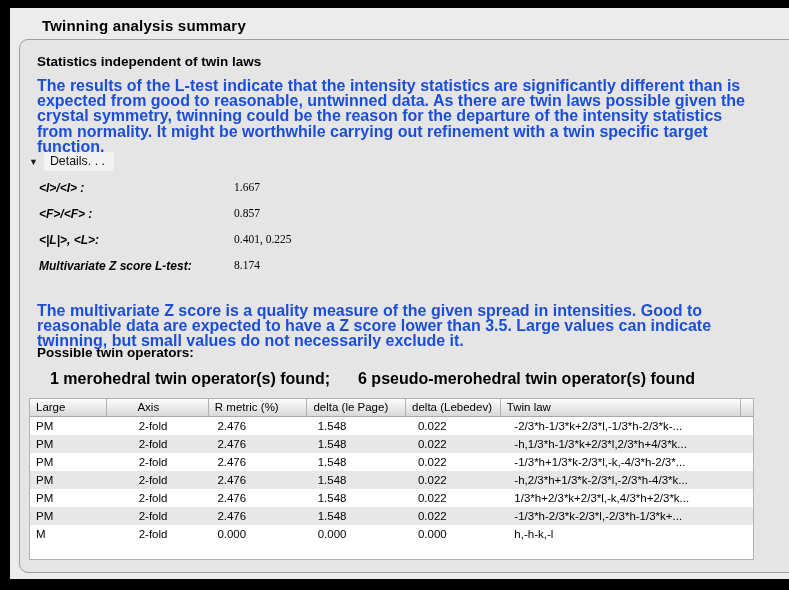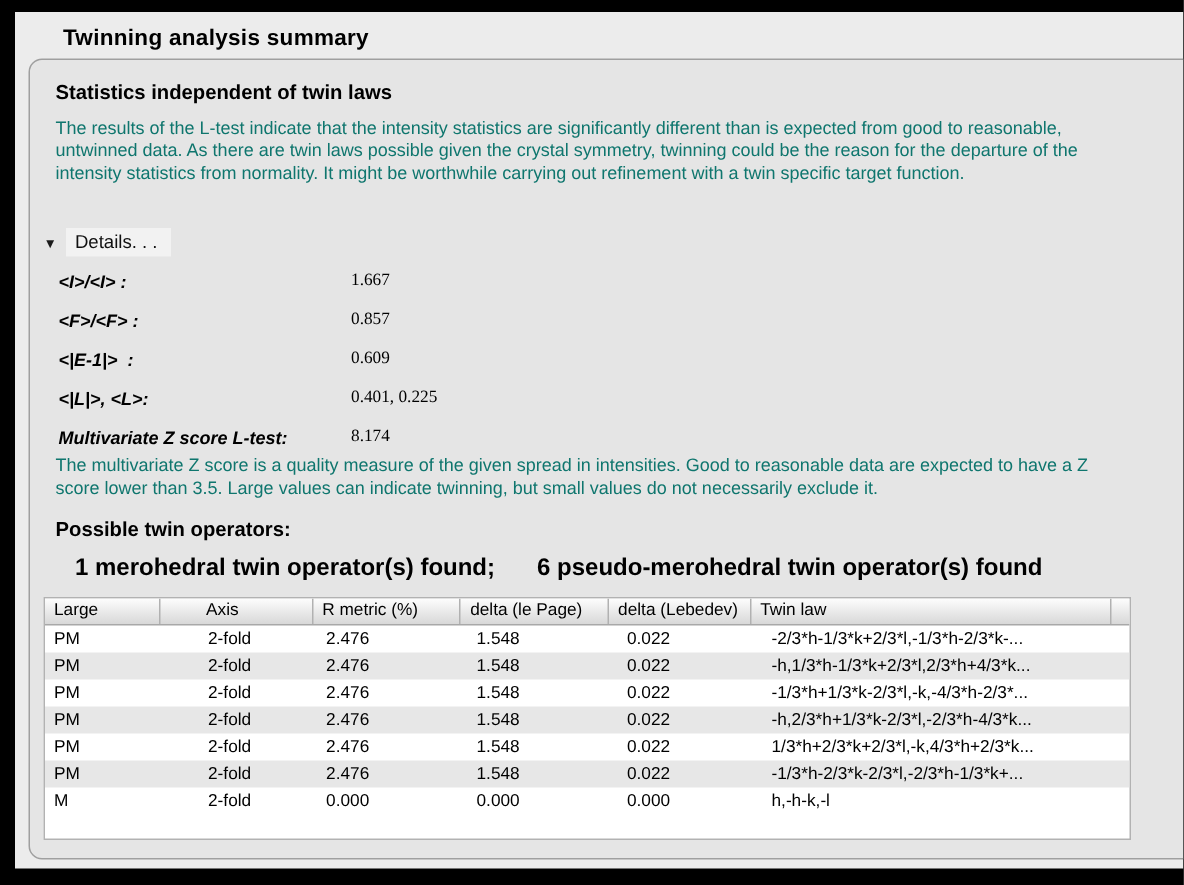--- a/index.html
+++ b/index.html
@@ -3,21 +3,21 @@
 <meta charset="utf-8">
 <style>
   html,body{margin:0;padding:0;background:#000;}
   .screen{position:relative;width:789px;height:590px;background:#000;overflow:hidden;
           font-family:"Liberation Sans",sans-serif;color:#111;}
   .dialog{position:absolute;left:10px;top:8px;right:0;bottom:11px;background:#ececec;overflow:hidden;}
   .window-title{position:absolute;left:32px;top:9px;font-size:15px;font-weight:bold;color:#000;letter-spacing:.2px;}
   .panel{position:absolute;left:9px;top:31px;right:-3px;bottom:6px;background:#e5e5e5;
          border:1px solid #9f9f9f;border-radius:9px 0 0 9px;}
   .section-heading{position:absolute;left:17px;font-size:13.5px;font-weight:bold;color:#000;}
-  .para{position:absolute;left:17px;width:712px;font-size:12px;line-height:15.2px;color:#0f766e;}
+  .para{position:absolute;left:17px;width:712px;font-size:16px;line-height:15.2px;color:#1d4ed8;font-weight:bold;}
   
   .details-row{position:absolute;left:9px;top:112px;display:flex;align-items:center;cursor:default;}
   .disclosure-tri{font-size:9px;color:#1a1a1a;margin-right:6px;line-height:10px;}
   .details-label{background:#f2f2f2;padding:2px 9px 3px 6px;font-size:12.4px;color:#111;}
   
   .stats-block{position:absolute;left:19px;top:136px;}
   .stat-row{position:relative;height:26px;width:420px;}
   .stat-label{position:absolute;left:0;top:5px;font-size:12px;font-weight:bold;white-space:pre;color:#000;font-style:italic;}
   .stat-value{position:absolute;left:195px;top:5px;font-size:11.5px;font-family:Liberation Serif, serif;white-space:pre;color:#000;}
   
@@ -56,24 +56,20 @@
       </div>
 
       <div class="stats-block">
         <div class="stat-row">
           <span class="stat-label">&lt;I&gt;/&lt;I&gt; :</span>
           <span class="stat-value">1.667</span>
         </div>
         <div class="stat-row">
           <span class="stat-label">&lt;F&gt;/&lt;F&gt; :</span>
           <span class="stat-value">0.857</span>
-        </div>
-        <div class="stat-row">
-          <span class="stat-label">&lt;|E-1|&gt;  :</span>
-          <span class="stat-value">0.609</span>
         </div>
         <div class="stat-row">
           <span class="stat-label">&lt;|L|&gt;, &lt;L&gt;:</span>
           <span class="stat-value">0.401, 0.225</span>
         </div>
         <div class="stat-row">
           <span class="stat-label">Multivariate Z score L-test:</span>
           <span class="stat-value">8.174</span>
         </div>
       </div>

